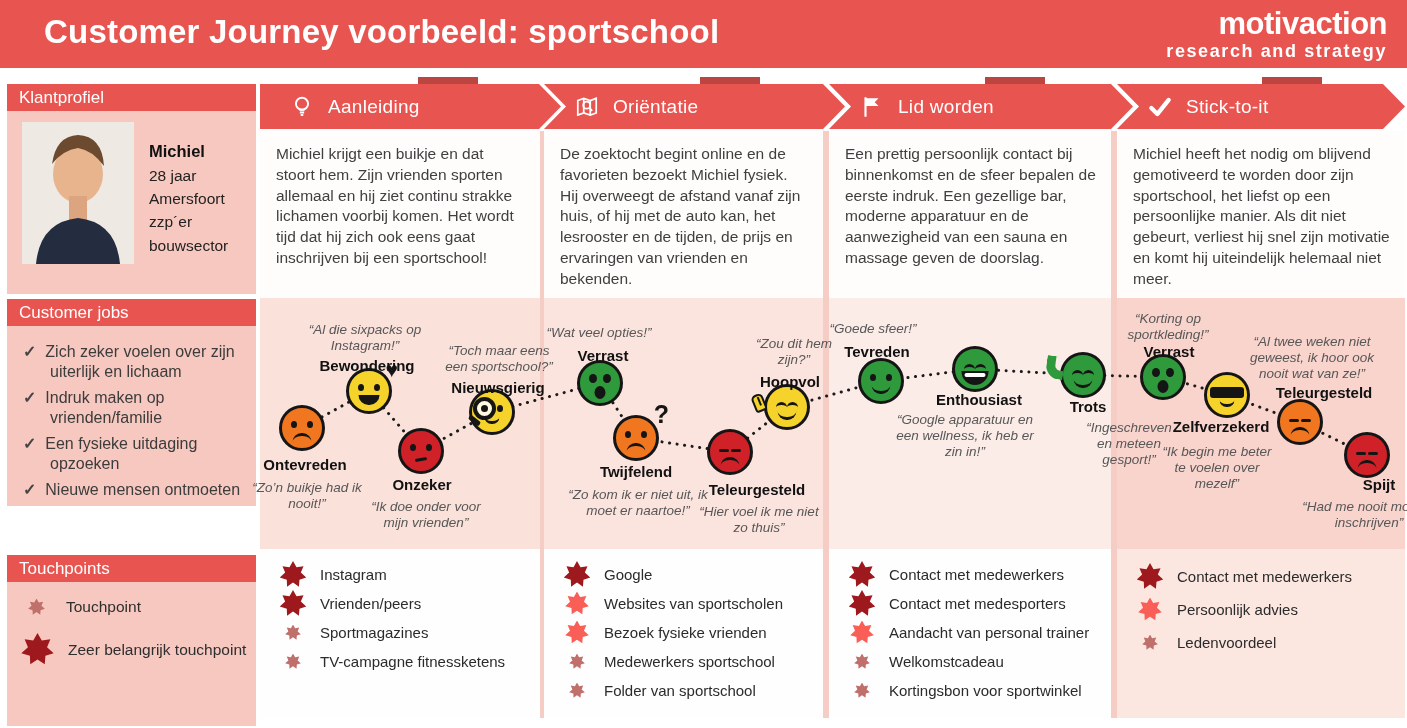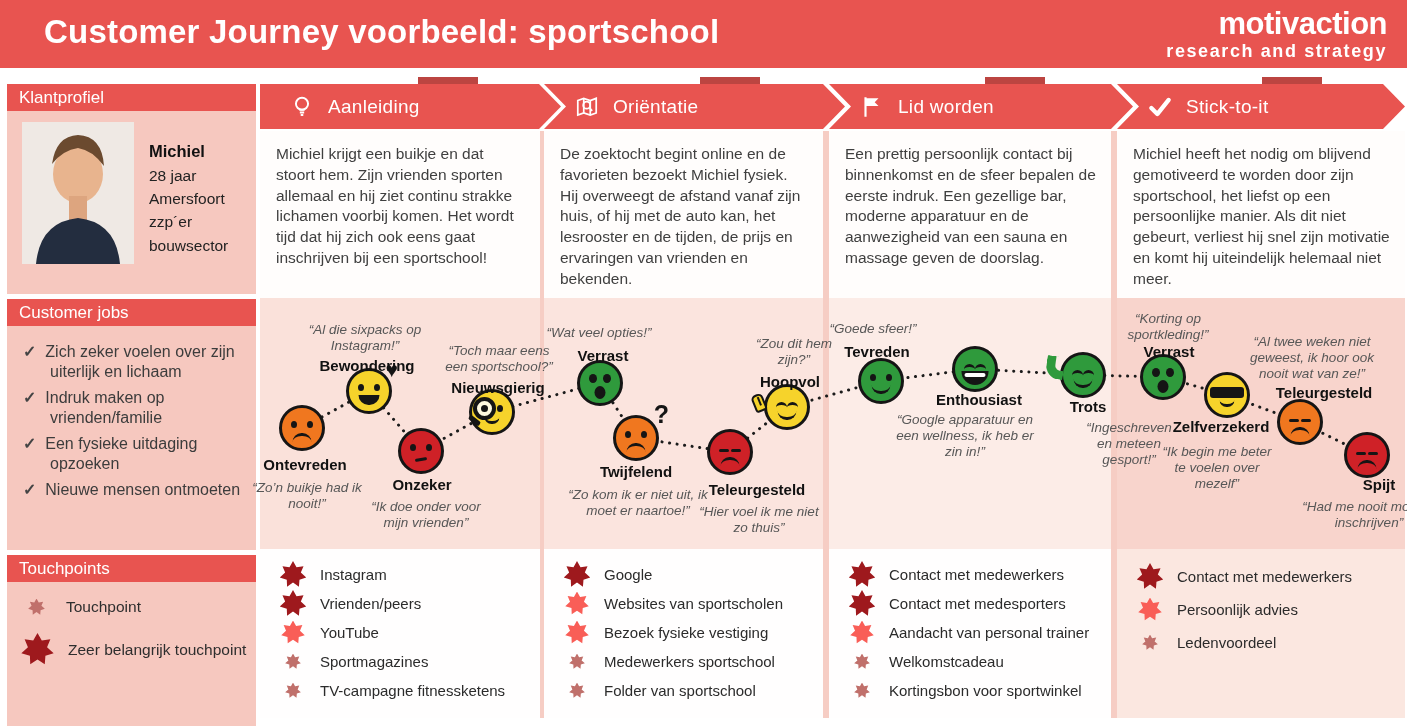--- a/index.html
+++ b/index.html
@@ -118,21 +118,21 @@
     <div class="pinfo">
       <div class="pname">Michiel</div>
       <div>28 jaar</div>
       <div>Amersfoort</div>
       <div>zzp´er</div>
       <div>bouwsector</div>
     </div>
   </div>
 
   <div class="sbar" style="top:299px;">Customer jobs</div>
-  <div class="spanel" style="top:326px;height:224px;">
+  <div class="spanel" style="top:326px;height:180px;">
     <div class="jobs">
       <div class="job">Zich zeker voelen over zijn uiterlijk en lichaam</div>
       <div class="job">Indruk maken op vrienden/familie</div>
       <div class="job">Een fysieke uitdaging opzoeken</div>
       <div class="job">Nieuwe mensen ontmoeten</div>
     </div>
   </div>
 
   <div class="sbar" style="top:555px;">Touchpoints</div>
   <div class="spanel" style="top:582px;height:144px;">
@@ -328,56 +328,50 @@
         <span class="tlbl">Instagram</span>
       </div>
     <div class="tprow">
         <span class="ticon">
           <span class="star st-high" style="width:27px;height:27px;"></span>
         </span>
         <span class="tlbl">Vrienden/peers</span>
       </div>
     <div class="tprow">
         <span class="ticon">
+          <span class="star st-low" style="width:16px;height:16px;"></span>
+        </span>
+        <span class="tlbl">Sportmagazines</span>
+      </div>
+    <div class="tprow">
+        <span class="ticon">
+          <span class="star st-low" style="width:16px;height:16px;"></span>
+        </span>
+        <span class="tlbl">TV-campagne fitnessketens</span>
+      </div>
+  </div>
+
+  <div class="tpblock" style="left:544px;width:279px;">
+    <div class="tprow">
+        <span class="ticon">
+          <span class="star st-high" style="width:27px;height:27px;"></span>
+        </span>
+        <span class="tlbl">Google</span>
+      </div>
+    <div class="tprow">
+        <span class="ticon">
           <span class="star st-mid" style="width:24px;height:24px;"></span>
         </span>
-        <span class="tlbl">YouTube</span>
-      </div>
-    <div class="tprow">
-        <span class="ticon">
-          <span class="star st-low" style="width:16px;height:16px;"></span>
-        </span>
-        <span class="tlbl">Sportmagazines</span>
-      </div>
-    <div class="tprow">
-        <span class="ticon">
-          <span class="star st-low" style="width:16px;height:16px;"></span>
-        </span>
-        <span class="tlbl">TV-campagne fitnessketens</span>
-      </div>
-  </div>
-
-  <div class="tpblock" style="left:544px;width:279px;">
-    <div class="tprow">
-        <span class="ticon">
-          <span class="star st-high" style="width:27px;height:27px;"></span>
-        </span>
-        <span class="tlbl">Google</span>
+        <span class="tlbl">Websites van sportscholen</span>
       </div>
     <div class="tprow">
         <span class="ticon">
           <span class="star st-mid" style="width:24px;height:24px;"></span>
         </span>
-        <span class="tlbl">Websites van sportscholen</span>
-      </div>
-    <div class="tprow">
-        <span class="ticon">
-          <span class="star st-mid" style="width:24px;height:24px;"></span>
-        </span>
-        <span class="tlbl">Bezoek fysieke vestiging</span>
+        <span class="tlbl">Bezoek fysieke vrienden</span>
       </div>
     <div class="tprow">
         <span class="ticon">
           <span class="star st-low" style="width:16px;height:16px;"></span>
         </span>
         <span class="tlbl">Medewerkers sportschool</span>
       </div>
     <div class="tprow">
         <span class="ticon">
           <span class="star st-low" style="width:16px;height:16px;"></span>

